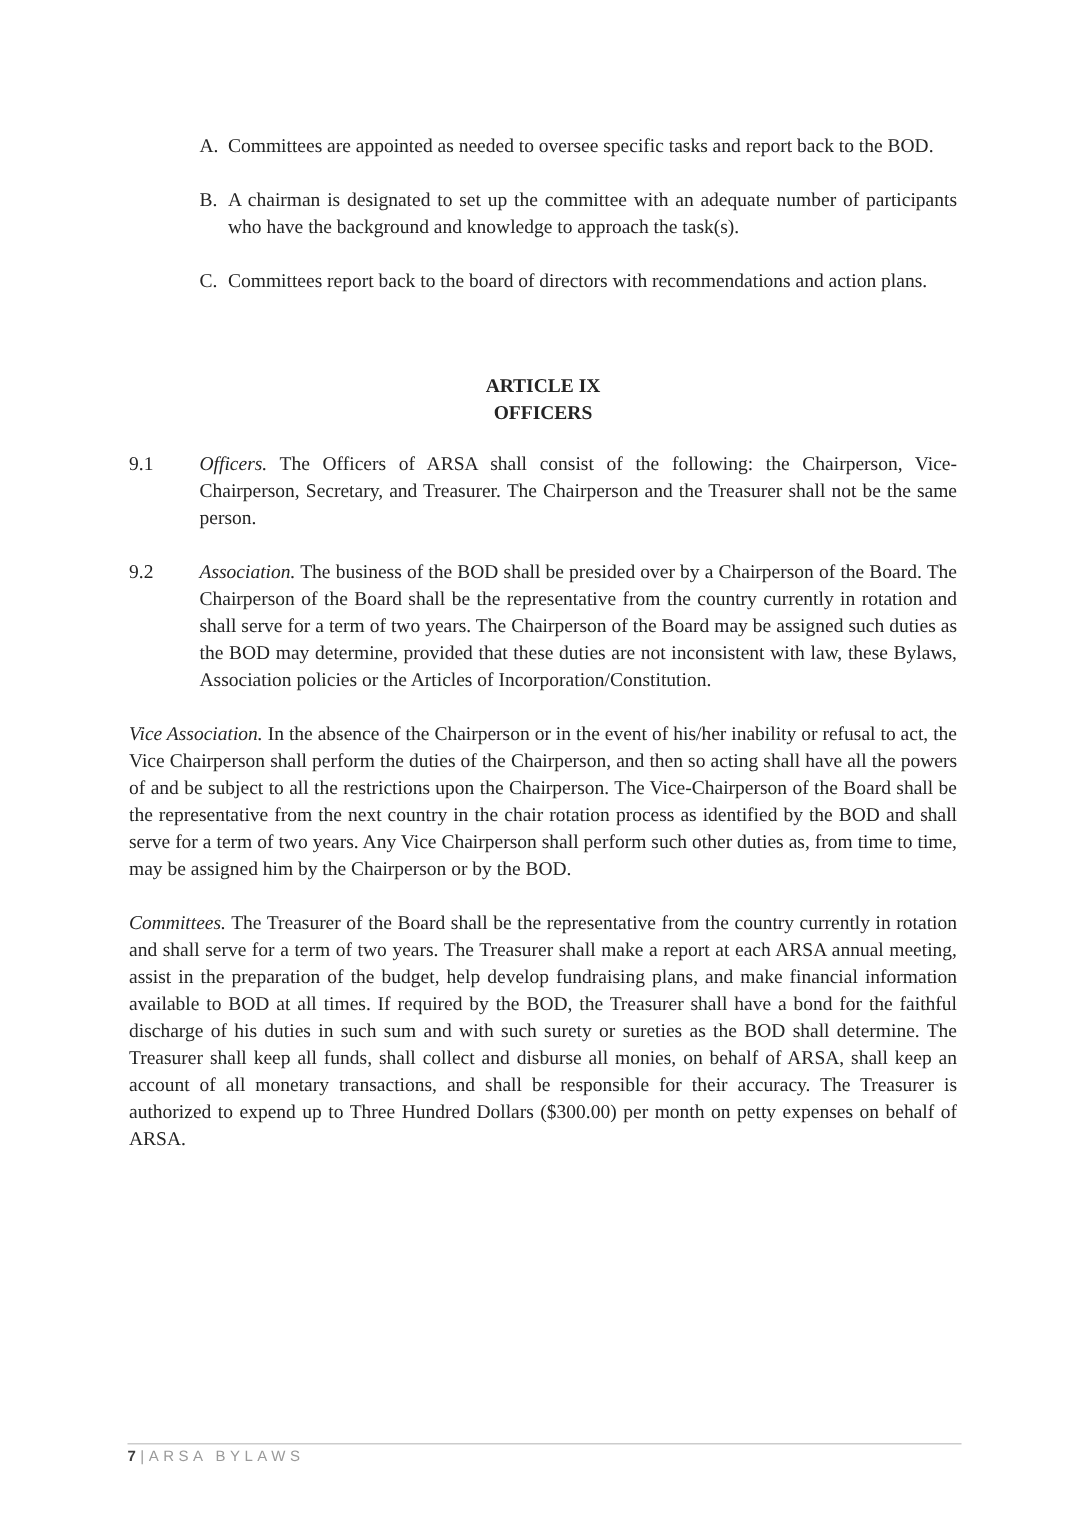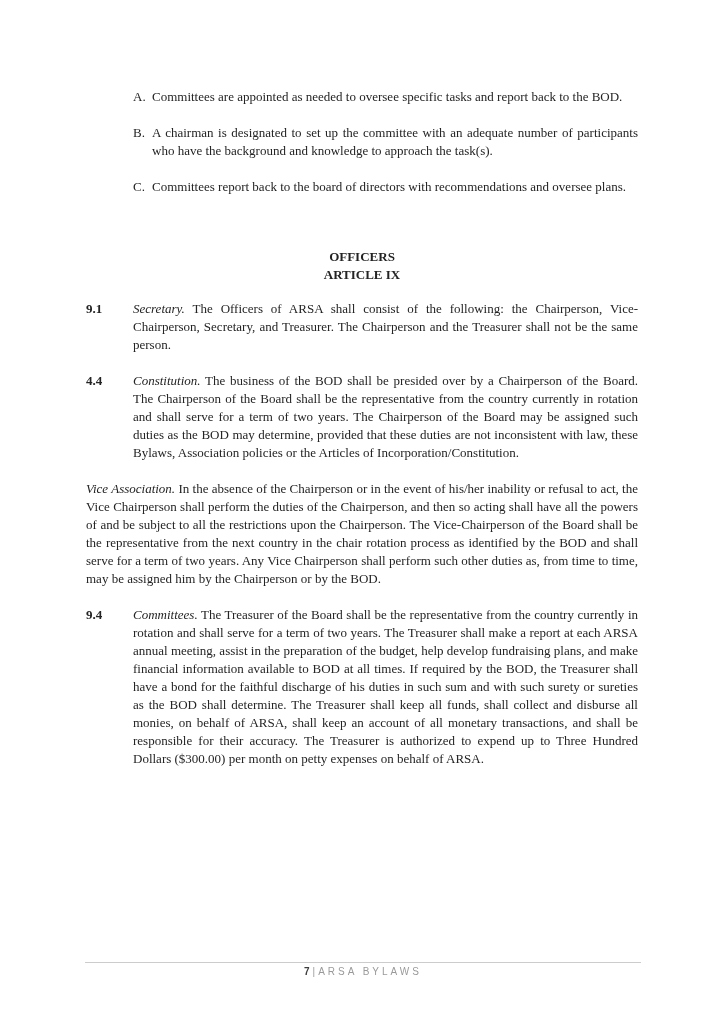--- a/index.html
+++ b/index.html
@@ -30,37 +30,37 @@
   .article-heading {
     text-align: center;
     font-weight: bold;
     margin-top: 52px;
     margin-bottom: 16px;
   }
   .section {
     display: flex;
     margin-bottom: 18px;
   }
-  .sec-num { flex: 0 0 47px; font-weight: bold; }
+  .sec-num { flex: 0 0 47px; font-weight: normal; }
   .sec-text { flex: 1; text-align: justify; }
   .lead { font-style: italic; }
   .footer {
     position: absolute;
     left: 85px;
     top: 962px;
     width: 556px;
   }
   .footer-rule {
     border: none;
     border-top: 1px solid #cccccc;
     height: 0;
   }
   .footer-text {
     margin-top: 3px;
-    text-align: center;
+    text-align: left;
     font-family: "Liberation Sans", sans-serif;
     font-size: 10px;
     letter-spacing: 3px;
     color: #9a9a9a;
     white-space: nowrap;
   }
   .footer-num { color: #3d3d3d; font-weight: bold; }
 </style>
 </head>
 <body>
@@ -73,53 +73,52 @@
       <div class="abc-text">Committees are appointed as needed to oversee specific tasks and report back to the BOD.</div>
     </div>
 
     <div class="abc-item">
       <span class="abc-label">B.</span>
       <div class="abc-text">A chairman is designated to set up the committee with an adequate number of participants who have the background and knowledge to approach the task(s).</div>
     </div>
 
     <div class="abc-item">
       <span class="abc-label">C.</span>
-      <div class="abc-text">Committees report back to the board of directors with recommendations and oversee plans.</div>
+      <div class="abc-text">Committees report back to the board of directors with recommendations and action plans.</div>
     </div>
 
     <div class="article-heading">
+      <div>ARTICLE IX</div>
       <div>OFFICERS</div>
-      <div>ARTICLE IX</div>
     </div>
 
     <div class="section">
       <span class="sec-num">9.1</span>
       <div class="sec-text">
-        <span class="lead">Secretary.</span>
+        <span class="lead">Officers.</span>
         <span>The Officers of ARSA shall consist of the following: the Chairperson, Vice-Chairperson, Secretary, and Treasurer. The Chairperson and the Treasurer shall not be the same person.</span>
       </div>
     </div>
 
     <div class="section">
-      <span class="sec-num">4.4</span>
+      <span class="sec-num">9.2</span>
       <div class="sec-text">
-        <span class="lead">Constitution.</span>
+        <span class="lead">Association.</span>
         <span>The business of the BOD shall be presided over by a Chairperson of the Board. The Chairperson of the Board shall be the representative from the country currently in rotation and shall serve for a term of two years. The Chairperson of the Board may be assigned such duties as the BOD may determine, provided that these duties are not inconsistent with law, these Bylaws, Association policies or the Articles of Incorporation/Constitution.</span>
       </div>
     </div>
 
     <div class="section">
       <div class="sec-text">
         <span class="lead">Vice Association.</span>
         <span>In the absence of the Chairperson or in the event of his/her inability or refusal to act, the Vice Chairperson shall perform the duties of the Chairperson, and then so acting shall have all the powers of and be subject to all the restrictions upon the Chairperson. The Vice-Chairperson of the Board shall be the representative from the next country in the chair rotation process as identified by the BOD and shall serve for a term of two years. Any Vice Chairperson shall perform such other duties as, from time to time, may be assigned him by the Chairperson or by the BOD.</span>
       </div>
     </div>
 
     <div class="section">
-      <span class="sec-num">9.4</span>
       <div class="sec-text">
         <span class="lead">Committees.</span>
         <span>The Treasurer of the Board shall be the representative from the country currently in rotation and shall serve for a term of two years. The Treasurer shall make a report at each ARSA annual meeting, assist in the preparation of the budget, help develop fundraising plans, and make financial information available to BOD at all times. If required by the BOD, the Treasurer shall have a bond for the faithful discharge of his duties in such sum and with such surety or sureties as the BOD shall determine. The Treasurer shall keep all funds, shall collect and disburse all monies, on behalf of ARSA, shall keep an account of all monetary transactions, and shall be responsible for their accuracy. The Treasurer is authorized to expend up to Three Hundred Dollars ($300.00) per month on petty expenses on behalf of ARSA.</span>
       </div>
     </div>
 
   </div>
 
   <div class="footer">
     <div class="footer-rule"></div>

